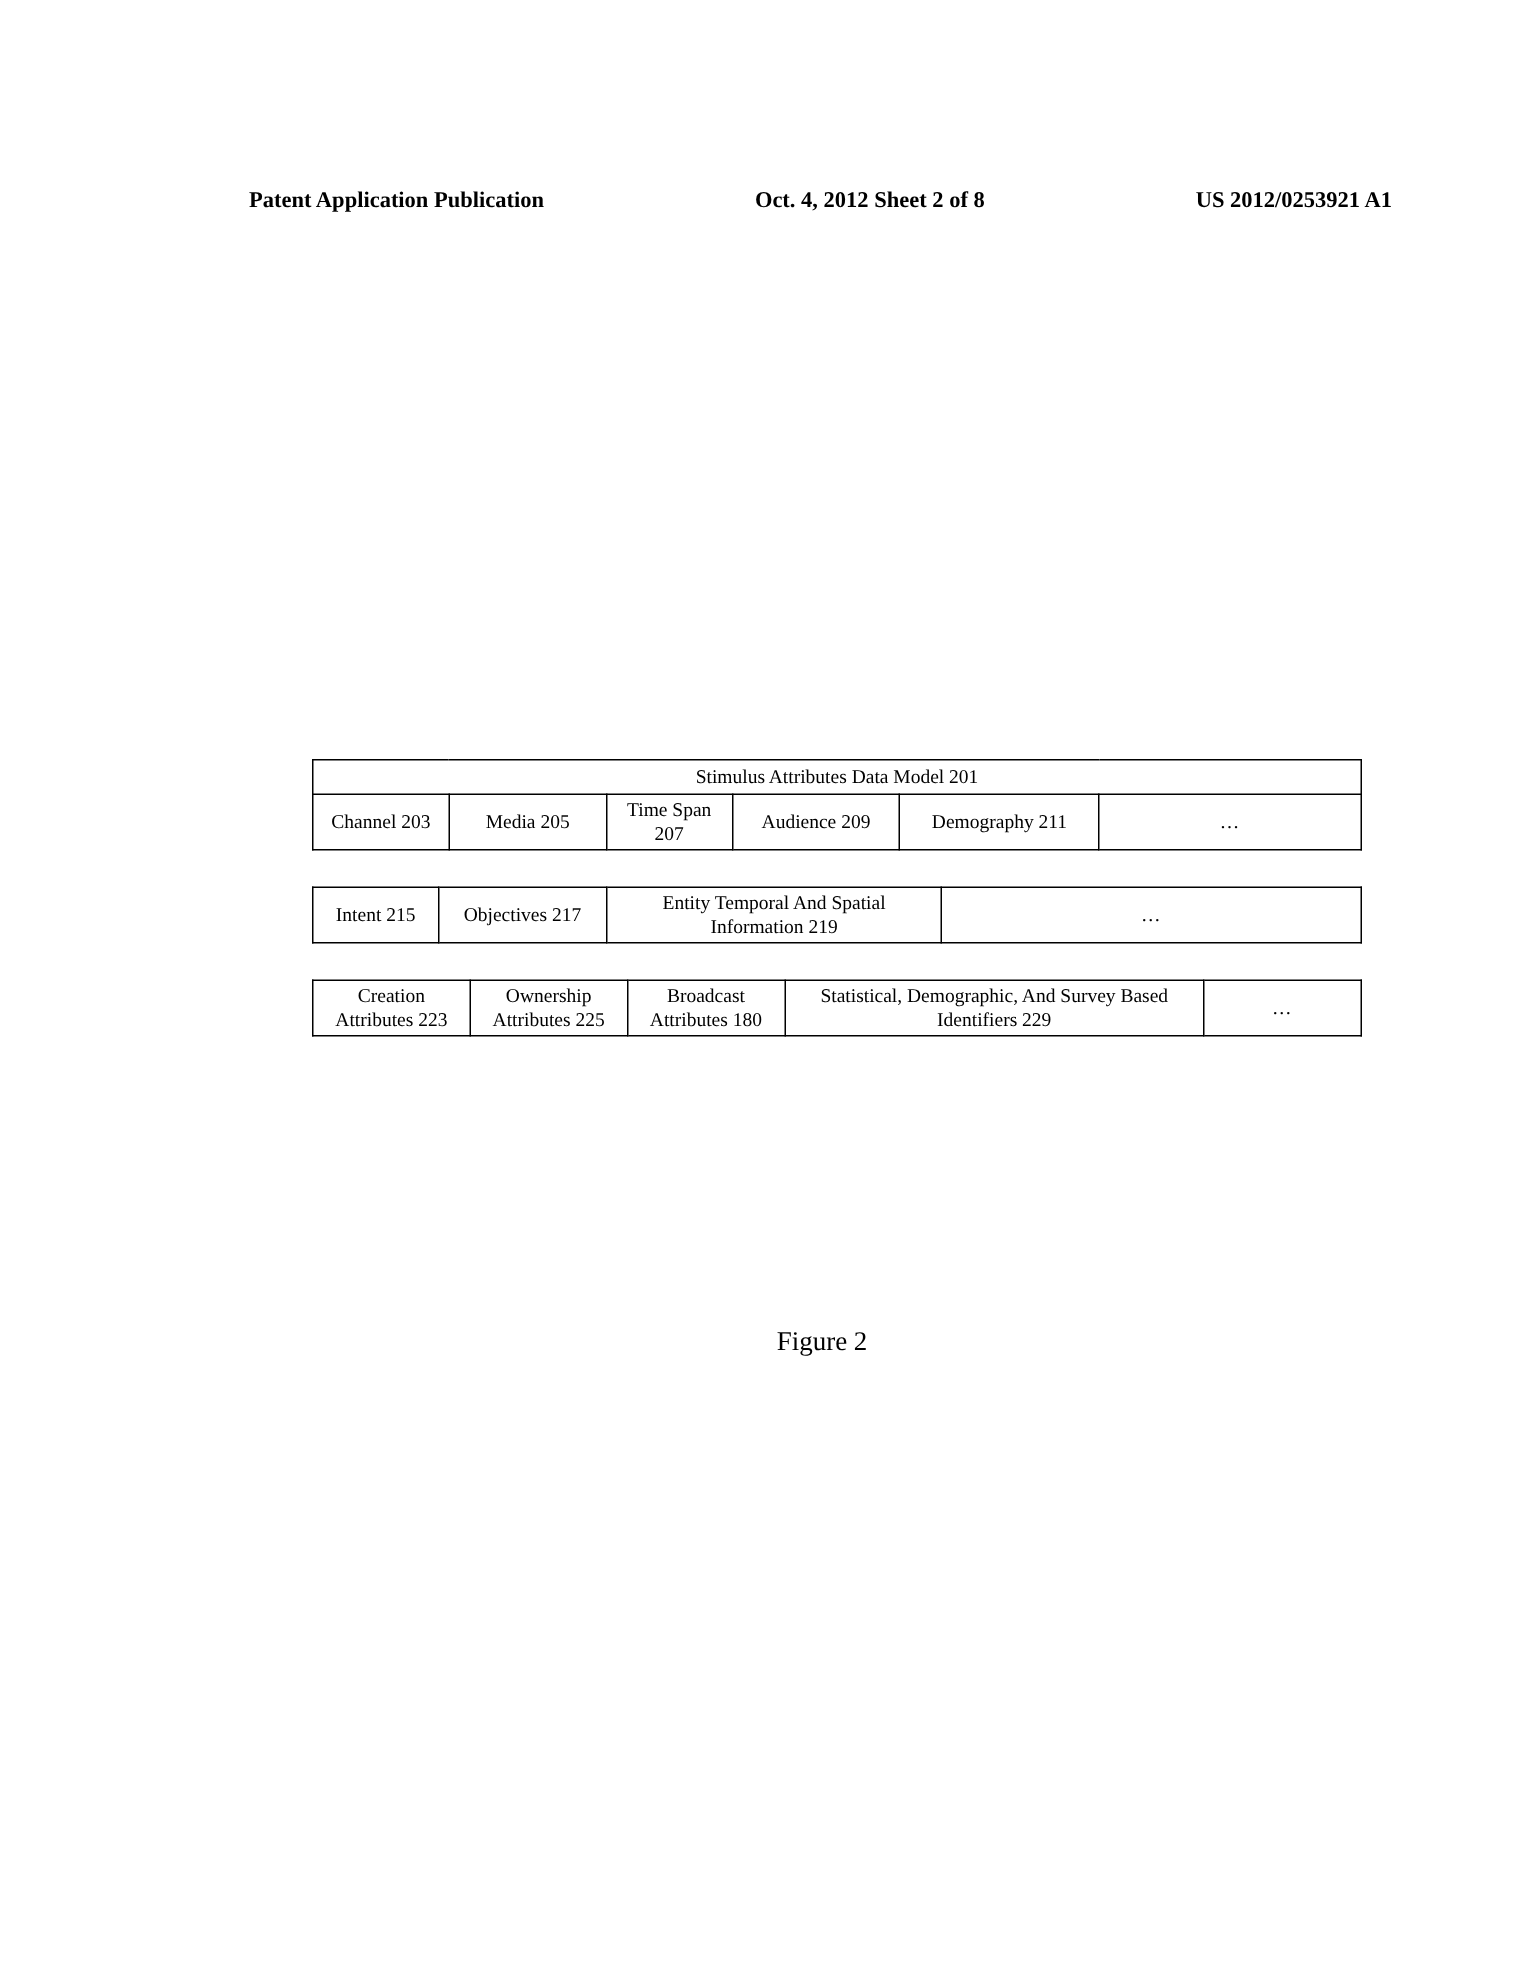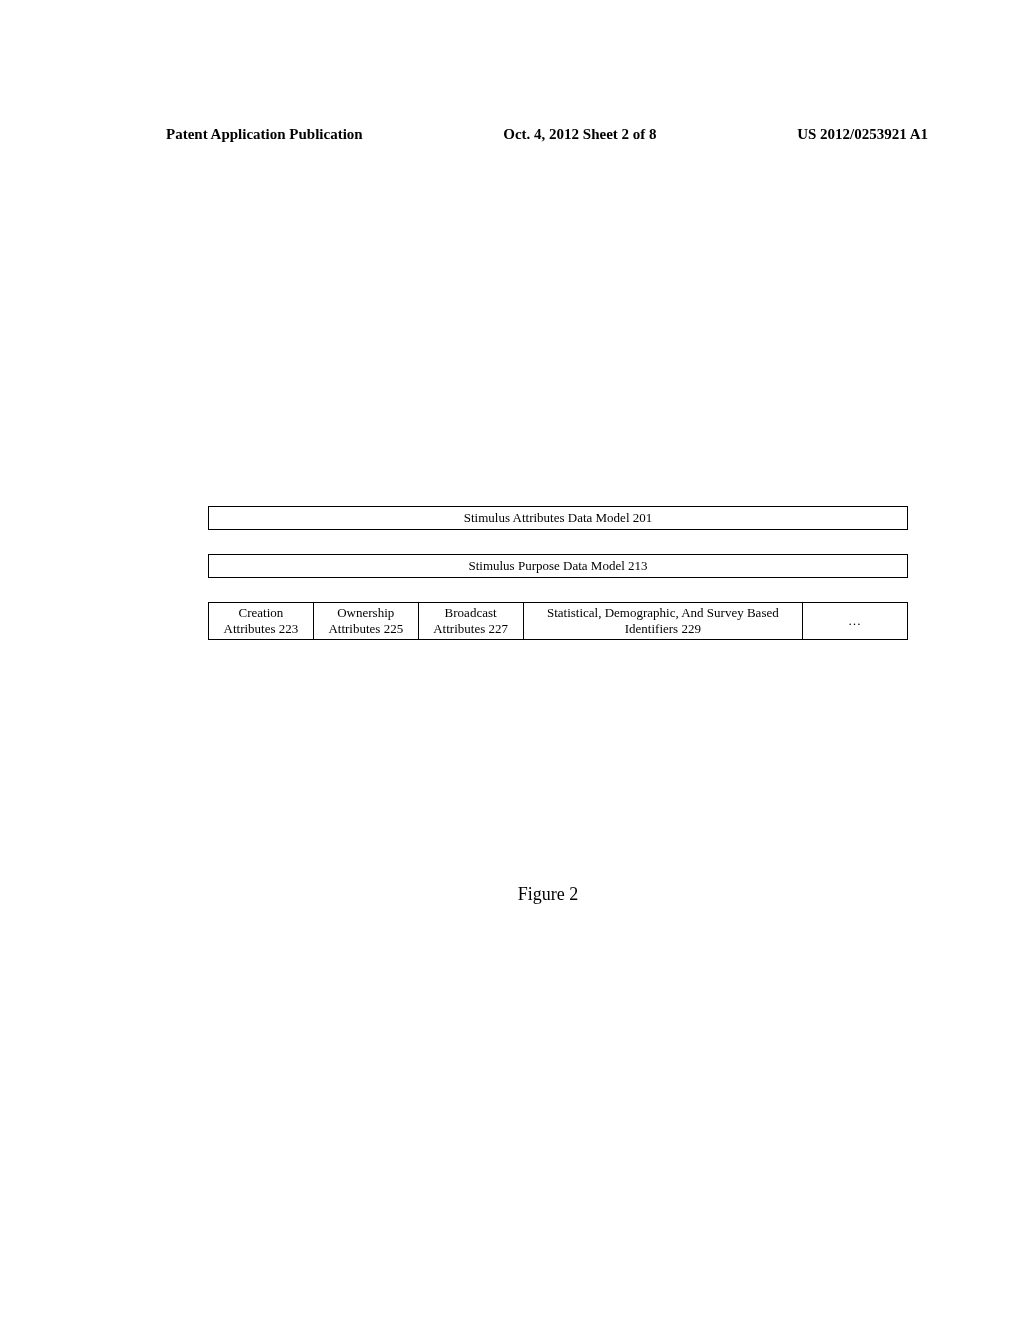--- a/index.html
+++ b/index.html
@@ -84,37 +84,48 @@
   <span class="header-right">US 2012/0253921 A1</span>
 </div>
 
 <div class="tables-container">
 
   <table class="data-table">
     <tbody>
         <tr class="title-row">
       <td colspan="6">Stimulus Attributes Data Model 201</td>
     </tr>
+    <tr>
+      <td style="width:13%">Channel 203</td>
+      <td style="width:15%">Media 205</td>
+      <td style="width:12%">Time Span 207</td>
+      <td style="width:16%">Audience 209</td>
+      <td style="width:19%">Demography 211</td>
+      <td style="width:25%" class="ellipsis">…</td>
+    </tr>
   </tbody>
     </table>
 
   <table class="data-table">
     <tbody>
-        <tr class="title-row">
-      <td colspan="4">Stimulus Purpose Data Model 213</td>
+    <tr>
+      <td style="width:12%">Intent 215</td>
+      <td style="width:16%">Objectives 217</td>
+      <td style="width:32%">Entity Temporal And Spatial Information 219</td>
+      <td style="width:40%" class="ellipsis">…</td>
     </tr>
   </tbody>
     </table>
 
   <table class="data-table">
     <tbody>
     <tr>
       <td style="width:15%">Creation Attributes 223</td>
       <td style="width:15%">Ownership Attributes 225</td>
-      <td style="width:15%">Broadcast Attributes 227</td>
+      <td style="width:15%">Broadcast Attributes 180</td>
       <td style="width:40%">Statistical, Demographic, And Survey Based Identifiers 229</td>
       <td style="width:15%" class="ellipsis">…</td>
     </tr>
   </tbody>
     </table>
 
 
 </div>
 
 <div class="figure-caption">Figure 2</div>

